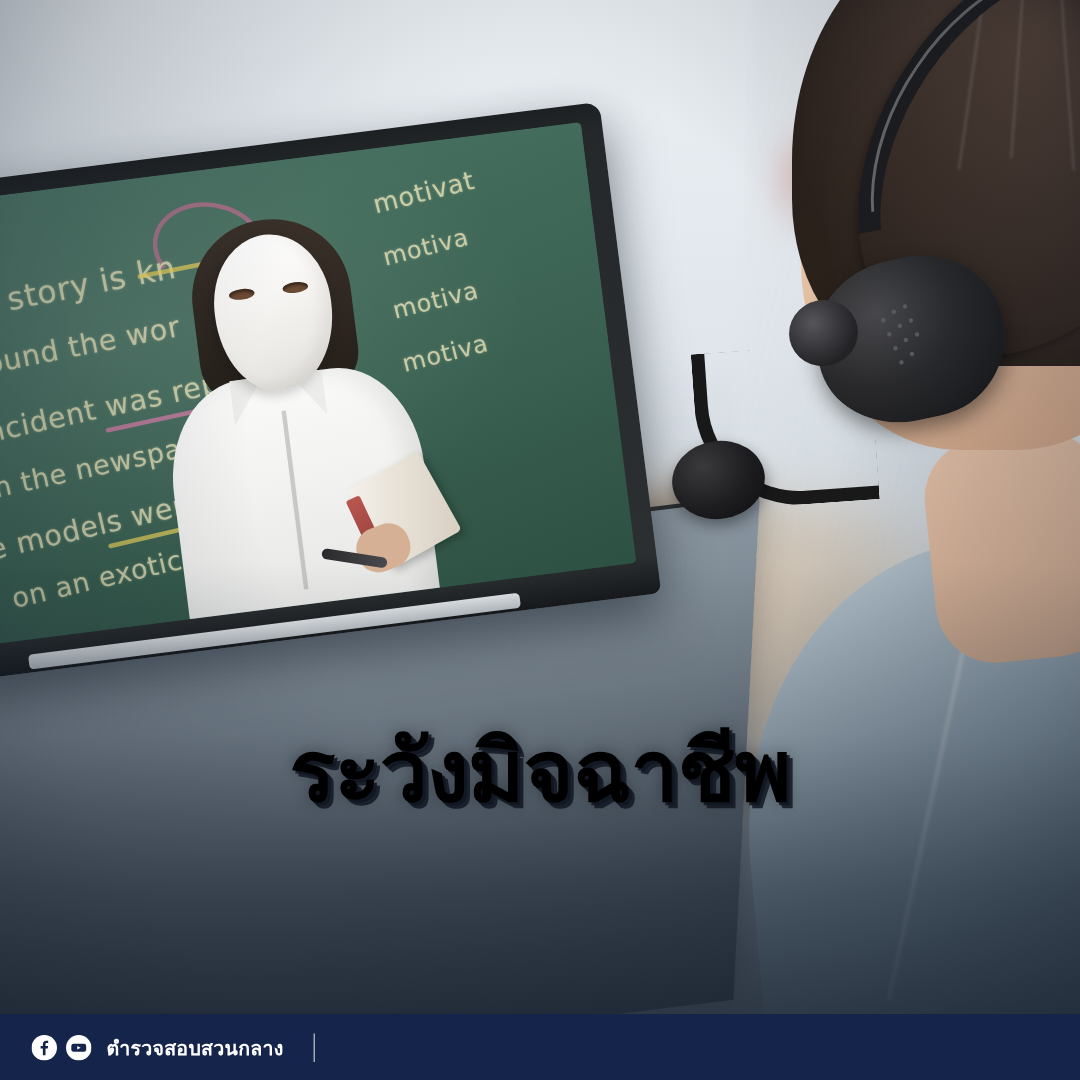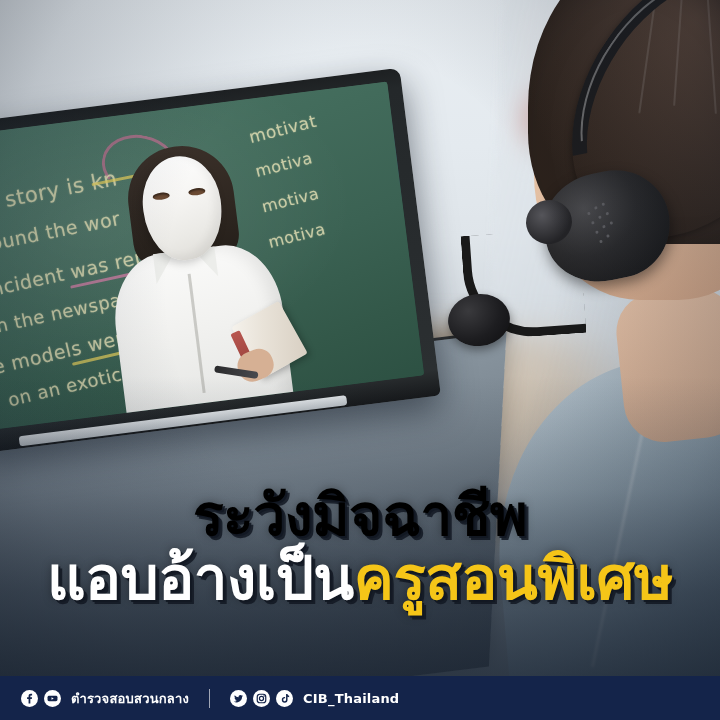--- a/index.html
+++ b/index.html
@@ -419,21 +419,20 @@
       <div class="hs-boom"></div>
       <div class="hs-mic"></div>
     </div>
 
     <div class="vignette"></div>
     <div class="bottom-shade"></div>
   </div>
 
   <div class="headline">
     <span class="hl-line hl1">ระวังมิจฉาชีพ</span>
-    <span class="hl-line hl2"><span class="white">แอบอ้างเป็น</span><span class="yellow">ครูสอนพิเศษ</span></span>
   </div>
 
   <div class="footer">
     <div class="f-left">
 
       <div class="f-group">
         <span class="sicon">
           <svg width="17" height="17" viewBox="0 0 24 24" aria-hidden="true">
             <circle cx="12" cy="12" r="12" fill="#ffffff"></circle>
             <path d="M13.2 19v-6.2h2.1l.32-2.43H13.2V8.82c0-.7.2-1.18 1.2-1.18h1.28V5.47A17 17 0 0 0 13.81 5.4c-1.85 0-3.12 1.13-3.12 3.2v1.77H8.6v2.43h2.09V19z" fill="#14244a"></path>
@@ -444,40 +443,17 @@
             <circle cx="12" cy="12" r="12" fill="#ffffff"></circle>
             <rect x="5" y="8.2" width="14" height="7.6" rx="2.1" fill="#14244a"></rect>
             <path d="M10.6 10.4v3.2L13.8 12z" fill="#ffffff"></path>
           </svg>
         </span>
         <span class="f-label">ตำรวจสอบสวนกลาง</span>
       </div>
 
       <div class="f-sep"></div>
 
-      <div class="f-group">
-        <span class="sicon">
-          <svg width="17" height="17" viewBox="0 0 24 24" aria-hidden="true">
-            <circle cx="12" cy="12" r="12" fill="#ffffff"></circle>
-            <path d="M18.6 8.3a5.3 5.3 0 0 1-1.5.42 2.64 2.64 0 0 0 1.16-1.46 5.3 5.3 0 0 1-1.68.64 2.64 2.64 0 0 0-4.5 2.4A7.5 7.5 0 0 1 6.63 7.5a2.64 2.64 0 0 0 .82 3.52 2.6 2.6 0 0 1-1.2-.33 2.64 2.64 0 0 0 2.12 2.6 2.66 2.66 0 0 1-1.19.05 2.64 2.64 0 0 0 2.47 1.83A5.3 5.3 0 0 1 5.4 16.3a7.47 7.47 0 0 0 4.05 1.19c4.87 0 7.53-4.03 7.53-7.53v-.34a5.37 5.37 0 0 0 1.62-1.32z" fill="#14244a"></path>
-          </svg>
-        </span>
-        <span class="sicon">
-          <svg width="17" height="17" viewBox="0 0 24 24" aria-hidden="true">
-            <circle cx="12" cy="12" r="12" fill="#ffffff"></circle>
-            <rect x="6" y="6" width="12" height="12" rx="3.6" fill="none" stroke="#14244a" stroke-width="1.7"></rect>
-            <circle cx="12" cy="12" r="2.9" fill="none" stroke="#14244a" stroke-width="1.7"></circle>
-            <circle cx="15.6" cy="8.5" r="1" fill="#14244a"></circle>
-          </svg>
-        </span>
-        <span class="sicon">
-          <svg width="17" height="17" viewBox="0 0 24 24" aria-hidden="true">
-            <circle cx="12" cy="12" r="12" fill="#ffffff"></circle>
-            <path d="M14.2 5.6h2.1c.15 1.3 1 2.3 2.3 2.47v2.05a4.5 4.5 0 0 1-2.3-.73v4.38a4.06 4.06 0 1 1-4.06-4.06c.2 0 .4.02.6.05v2.13a1.98 1.98 0 1 0 1.36 1.88z" fill="#14244a"></path>
-          </svg>
-        </span>
-        <span class="f-label">CIB_Thailand</span>
-      </div>
     </div>
 
   </div>
 
 </div>
 
 </body></html>

